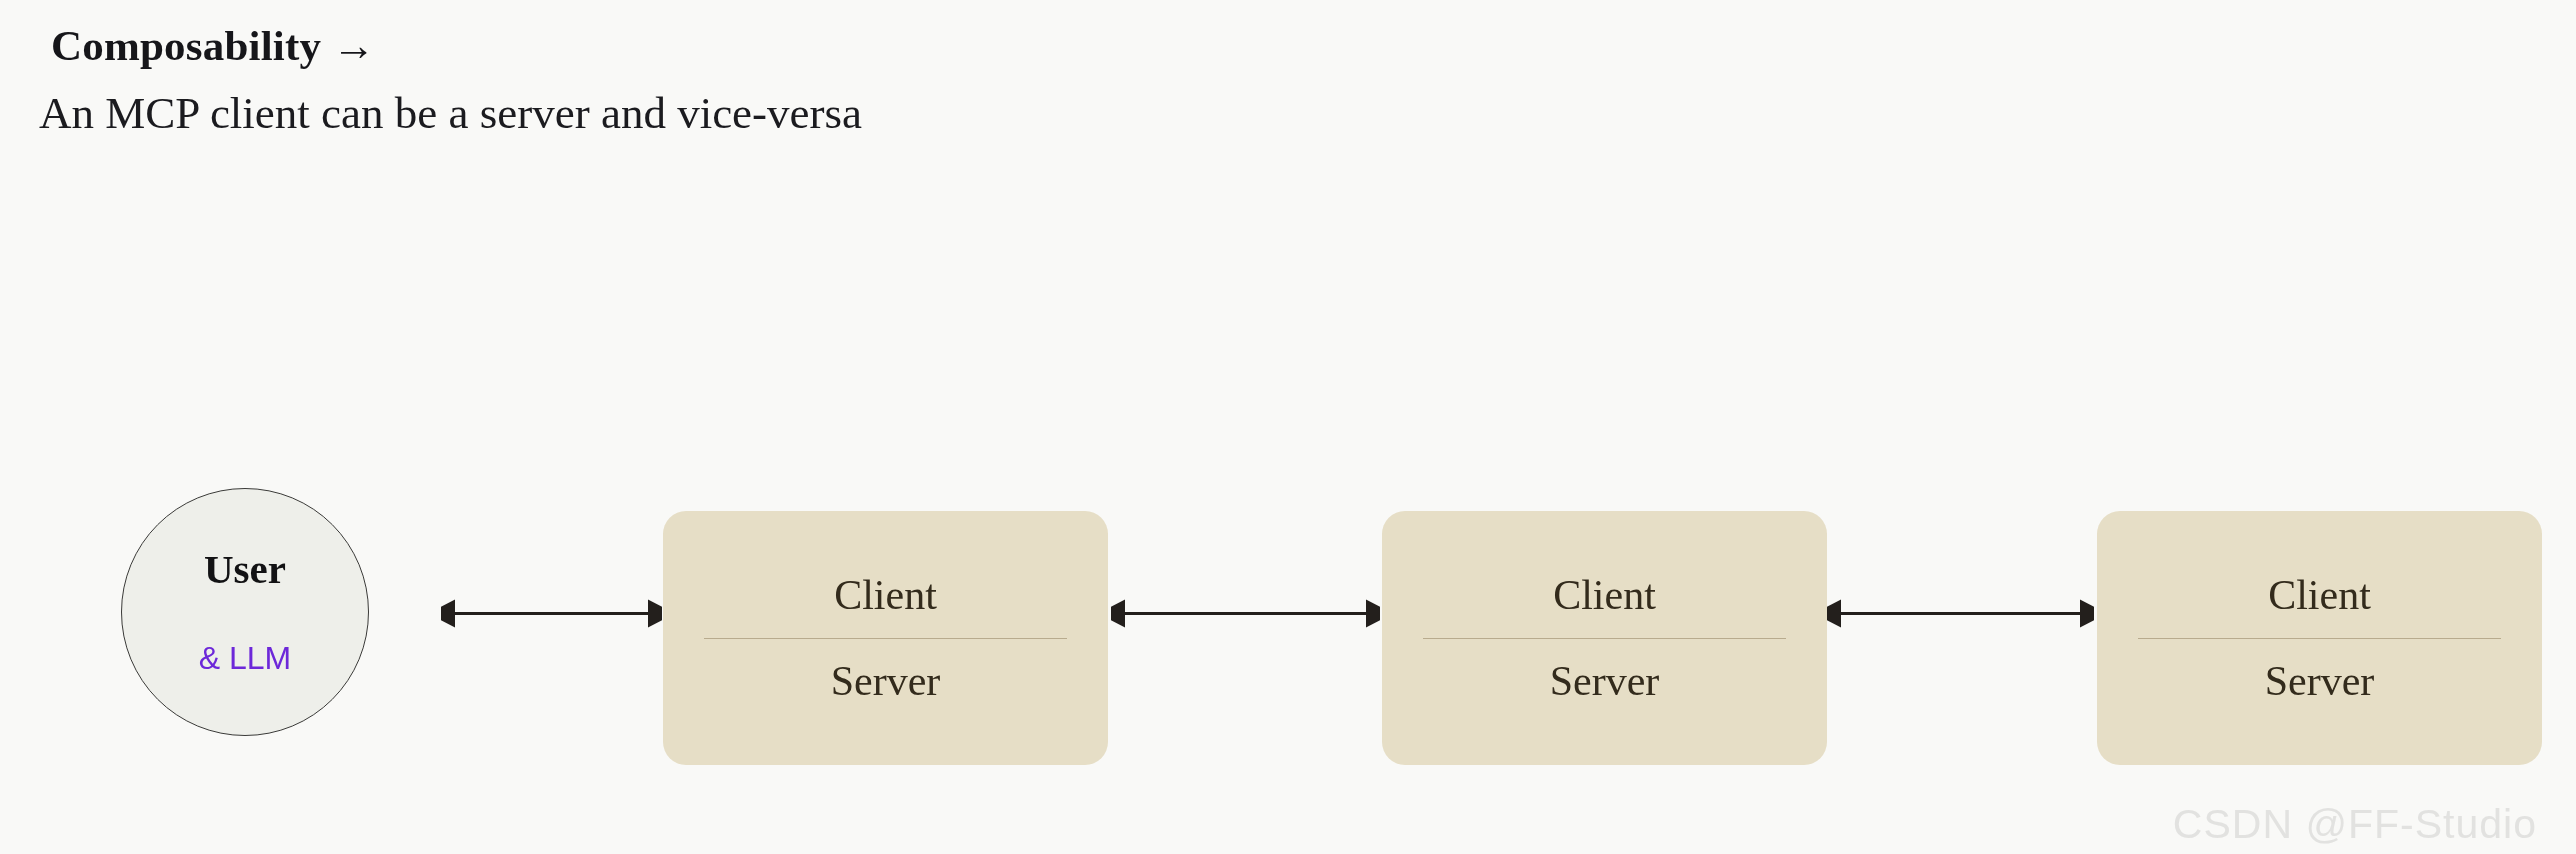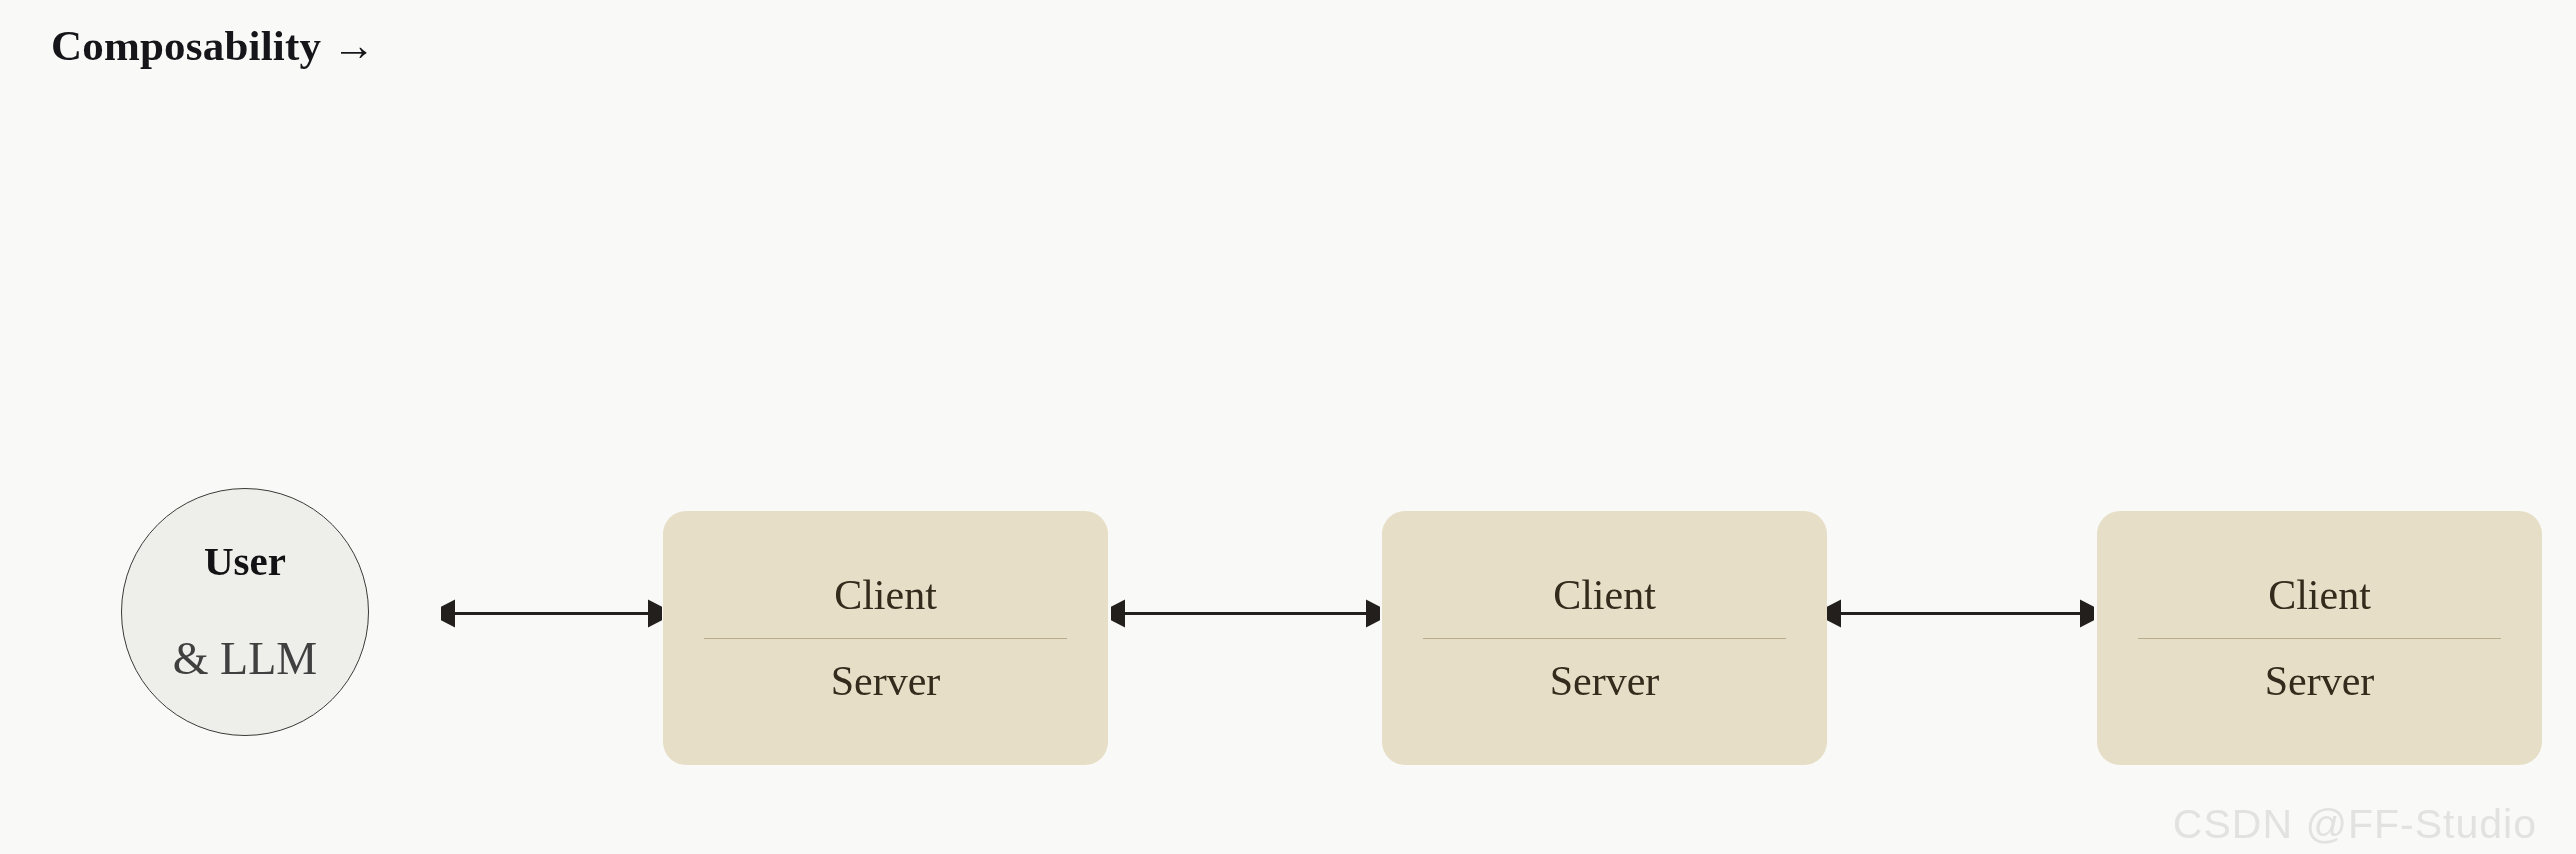--- a/index.html
+++ b/index.html
@@ -78,24 +78,24 @@
     gap: 44px;
   }
   .node-circle .circle-primary {
     font-family: "Liberation Serif", "DejaVu Serif", serif;
     font-weight: bold;
     font-size: 41px;
     color: #121214;
     margin-bottom: 3.9px;
   }
   .node-circle .circle-secondary {
-    font-family: Liberation Serif, serif;
+    font-family: Liberation Sans, sans-serif;
     font-weight: normal;
-    font-size: 46px;
-    color: #404040;
+    font-size: 32px;
+    color: #6d28d9;
   }
 
   
   .node-box {
     position: absolute;
     top: 484px;
     width: 445px;
     height: 254px;
     background: #e6dec6;
     border-radius: 23px;
@@ -153,20 +153,21 @@
     white-space: nowrap;
   }
 </style>
 </head>
 <body>
 
 <div id="stage">
 
   <div class="heading-block">
     <div class="page-title">Composability →</div>
+    <div class="page-subtitle">An MCP client can be a server and vice-versa</div>
   </div>
 
   <div class="diagram">
 
     <svg class="arrow" id="arrow-1" viewBox="0 0 228 42" preserveAspectRatio="none">
       <defs>
         <marker id="head-start-1" markerWidth="9" markerHeight="9" refX="7.5" refY="4.5" orient="auto">
           <path d="M9,0 L9,9 L0,4.5 Z" fill="#231f1c"></path>
         </marker>
         <marker id="head-end-1" markerWidth="9" markerHeight="9" refX="1.5" refY="4.5" orient="auto">

